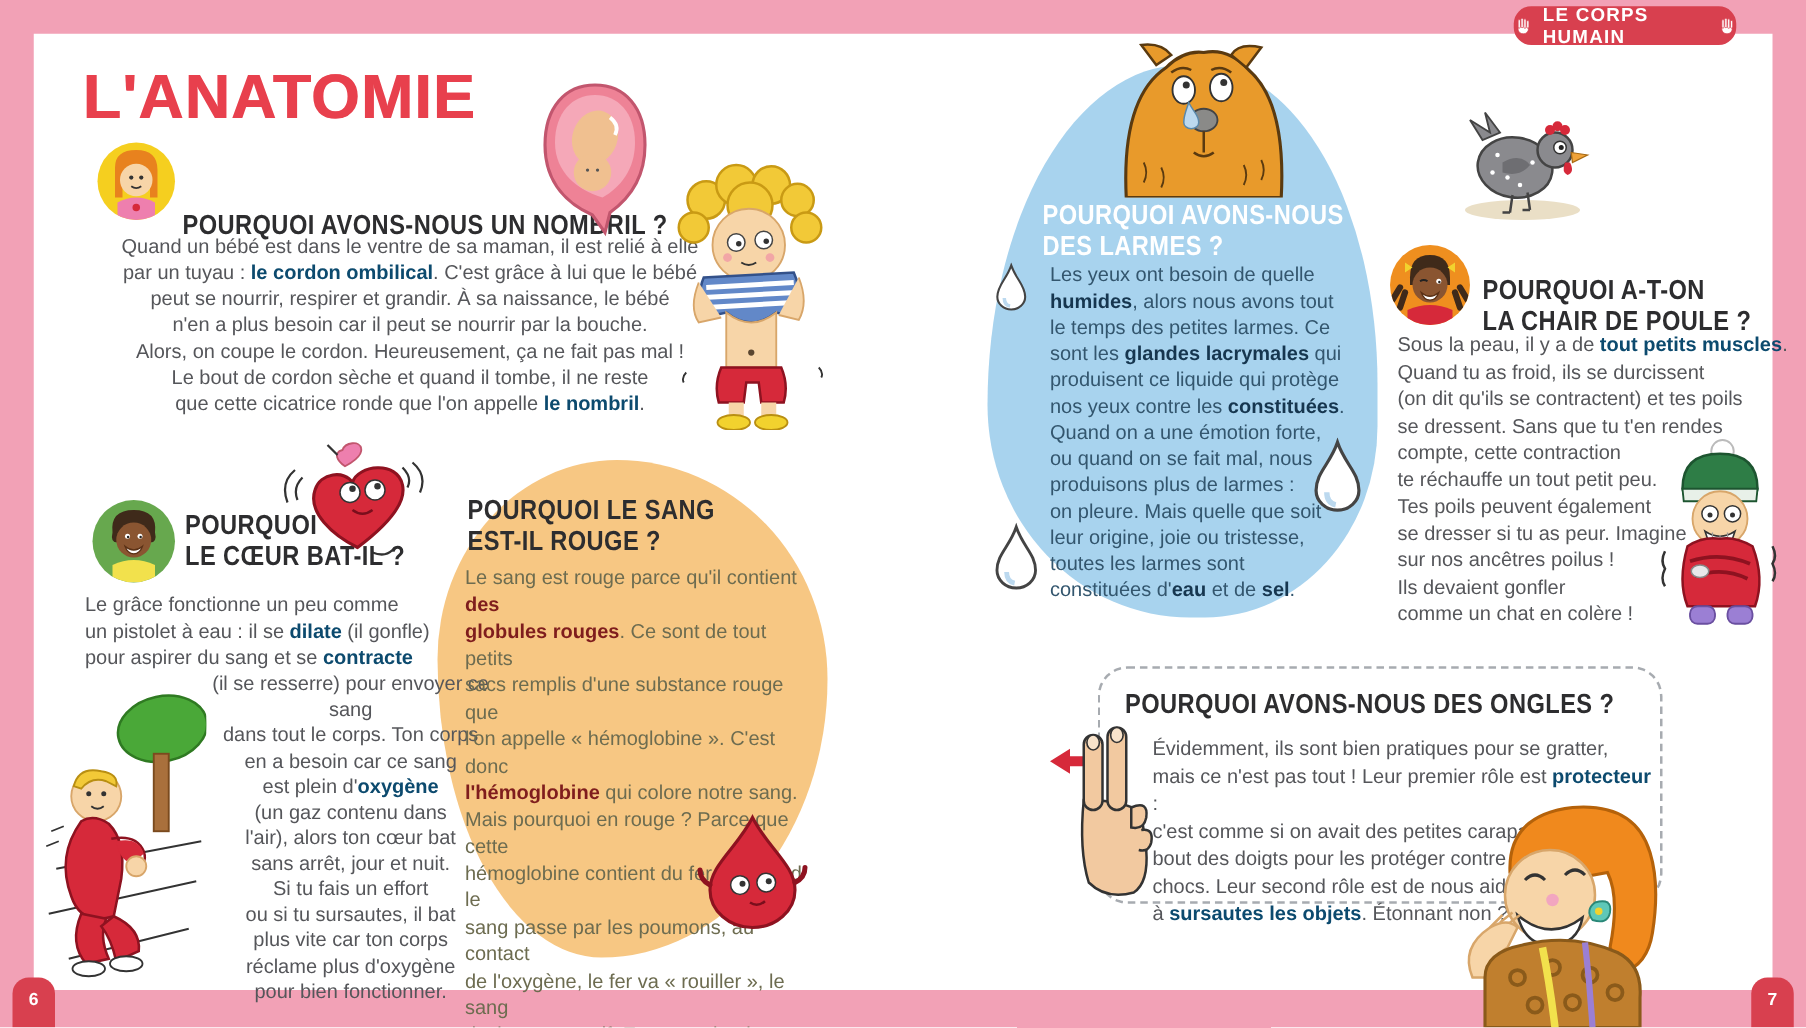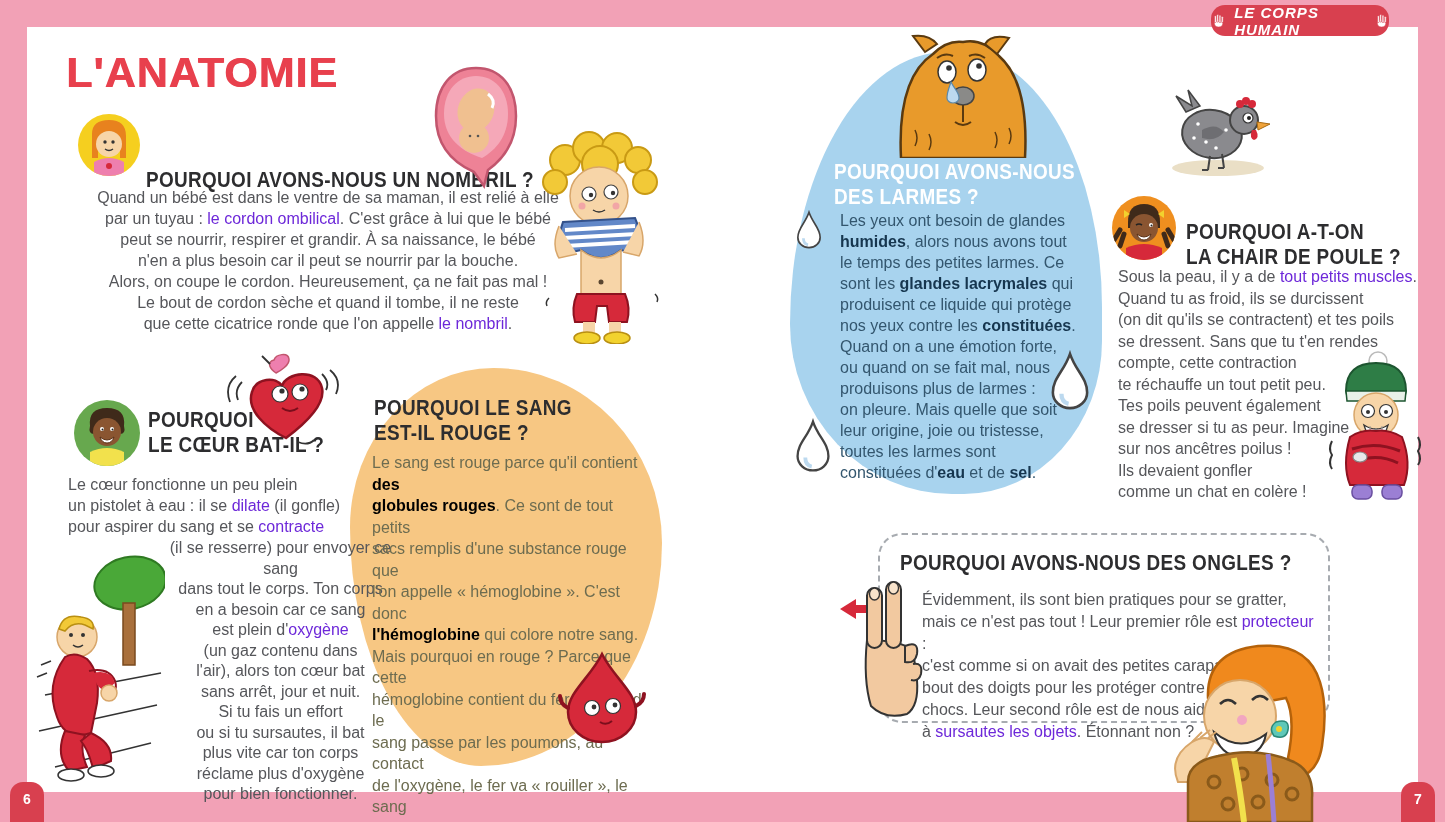--- a/index.html
+++ b/index.html
@@ -1,40 +1,40 @@
 <!DOCTYPE html>
 <html><head>
 <meta charset="utf-8">
 <style>
   html,body{margin:0;padding:0;}
   body{font-family:"Liberation Sans","DejaVu Sans",sans-serif;}
   .frame{position:relative;width:1445px;height:822px;background:#f2a1b6;overflow:hidden;}
   .sheet{position:absolute;left:27px;top:27px;right:27px;bottom:30px;background:#ffffff;z-index:1;}
   
   .ribbon{position:absolute;left:1211px;top:5px;width:178px;height:31px;background:#d8404f;border-radius:14px;
-    display:flex;align-items:center;justify-content:center;gap:8px;z-index:6;font-style:italic;}
+    display:flex;align-items:center;justify-content:center;gap:8px;z-index:6;}
   .ribbon-label{color:#fff;font-weight:700;font-size:15px;letter-spacing:1px;}
   
   .tab{position:absolute;width:34px;height:40px;top:782px;background:#d8404f;border-radius:13px 13px 0 0;
     color:#fff;font-weight:700;font-size:14px;display:flex;align-items:flex-start;justify-content:center;padding-top:9px;
     box-sizing:border-box;z-index:6;}
   .tab-left{left:10px;} .tab-right{left:1401px;}
   
-  .page-title{position:absolute;left:66px;top:48px;font-size:43px;font-weight:700;color:#e8404d;letter-spacing:1px;
+  .page-title{position:absolute;left:66px;top:48px;font-size:50px;font-weight:700;color:#e8404d;letter-spacing:1px;
     text-shadow:0.8px 0 0 #e8404d;z-index:3;}
   
   .q-heading{position:absolute;font-weight:700;color:#2d2d2f;font-size:22px;line-height:1.12;letter-spacing:0.4px;
     white-space:pre-line;transform:scaleX(0.86);transform-origin:left top;z-index:3;}
   .q-heading.light{color:#ffffff;}
   
   .body-text{position:absolute;font-size:16px;line-height:21px;color:#55565a;white-space:pre-line;z-index:3;}
-  .seg-a{color:#6d28d9;font-weight:400;}
+  .seg-a{color:#0c4a6e;font-weight:700;}
   .seg-b{font-weight:700;}
   .blob-orange-text{color:#6d6c50;line-height:21.5px;}
-  .blob-orange-text .seg-b{color:#000000;}
+  .blob-orange-text .seg-b{color:#7f1d1d;}
   .blob-blue-text{color:#33566e;line-height:21px;}
   .blob-blue-text .seg-b{color:#16364f;}
   .centered{text-align:center;}
   
   .blob{position:absolute;z-index:2;}
   .blob-orange{left:350px;top:368px;width:312px;height:398px;background:#f7c783;
     border-radius:46% 54% 58% 42% / 40% 44% 56% 60%;}
   .blob-blue{left:790px;top:52px;width:312px;height:442px;background:#a8d3ee;
     border-radius:52% 48% 46% 54% / 64% 60% 36% 40%;}
   
@@ -165,21 +165,21 @@
         <circle cx="28" cy="29" r="2" fill="#fff"></circle>
         <circle cx="38" cy="29" r="2" fill="#fff"></circle>
       <circle cx="28.5" cy="29.5" r="1" fill="#222"></circle>
         <circle cx="38.5" cy="29.5" r="1" fill="#222"></circle>
       <path d="M26,37 q7,6 14,0 q-2,6 -7,6 q-5,0 -7,-6 Z" fill="#fff" stroke="#5a3116" stroke-width="1"></path>
       <path d="M16,52 Q33,44 50,52 L50,66 L16,66 Z" fill="#f2e14c"></path>
       </svg>
   </div>
   <div class="q-heading" style="left:148px;top:408px;">POURQUOI
 LE CŒUR BAT-IL ?</div>
-  <div class="body-text" style="left:68px;top:474px;width:300px;"><span>Le cœur fonctionne un peu plein
+  <div class="body-text" style="left:68px;top:474px;width:300px;"><span>Le grâce fonctionne un peu comme
 un pistolet à eau : il se </span><span class="seg-a">dilate</span><span> (il gonfle)
 pour aspirer du sang et se </span><span class="seg-a">contracte</span></div>
   <div class="body-text centered" style="left:128px;top:538px;width:235px;line-height:20.5px;margin-left:35px;"><span>(il se resserre) pour envoyer ce sang
 dans tout le corps. Ton corps
 en a besoin car ce sang
 est plein d'</span><span class="seg-a">oxygène</span><span>
 (un gaz contenu dans
 l'air), alors ton cœur bat
 sans arrêt, jour et nuit.
 Si tu fais un effort
@@ -251,21 +251,21 @@
         <circle cx="94" cy="36" r="2.8" fill="#333"></circle>
       <path d="M52,28 q8,-6 16,-2 M84,26 q8,-4 16,2" stroke="#5a3a10" stroke-width="2" fill="none"></path>
       <ellipse cx="78" cy="66" rx="11" ry="9" fill="#8a8a88" stroke="#444" stroke-width="1.5"></ellipse>
       <path d="M78,75 L78,92 M70,92 q8,6 16,0" stroke="#5a3a10" stroke-width="2" fill="none"></path>
       <path d="M66,52 C70,60 74,62 74,68 A6,5 0 1 1 62,68 C62,62 64,58 66,52 Z" fill="#bcd9ef" stroke="#5a88aa" stroke-width="1.2"></path>
       <path d="M30,100 q4,8 0,16 M44,104 q4,8 0,16 M110,102 q4,8 0,16 M124,98 q4,8 0,16" stroke="#5a3a10" stroke-width="1.5" fill="none"></path>
       </svg>
   </div>
   <div class="q-heading light" style="left:834px;top:160px;">POURQUOI AVONS-NOUS
 DES LARMES ?</div>
-  <div class="body-text blob-blue-text" style="left:840px;top:210px;width:260px;"><span>Les yeux ont besoin de glandes
+  <div class="body-text blob-blue-text" style="left:840px;top:210px;width:260px;"><span>Les yeux ont besoin de quelle
 </span><span class="seg-b">humides</span><span>, alors nous avons tout
 le temps des petites larmes. Ce
 sont les </span><span class="seg-b">glandes lacrymales</span><span> qui
 produisent ce liquide qui protège
 nos yeux contre les </span><span class="seg-b">constituées</span><span>.
 Quand on a une émotion forte,
 ou quand on se fait mal, nous
 produisons plus de larmes :
 on pleure. Mais quelle que soit
 leur origine, joie ou tristesse,

